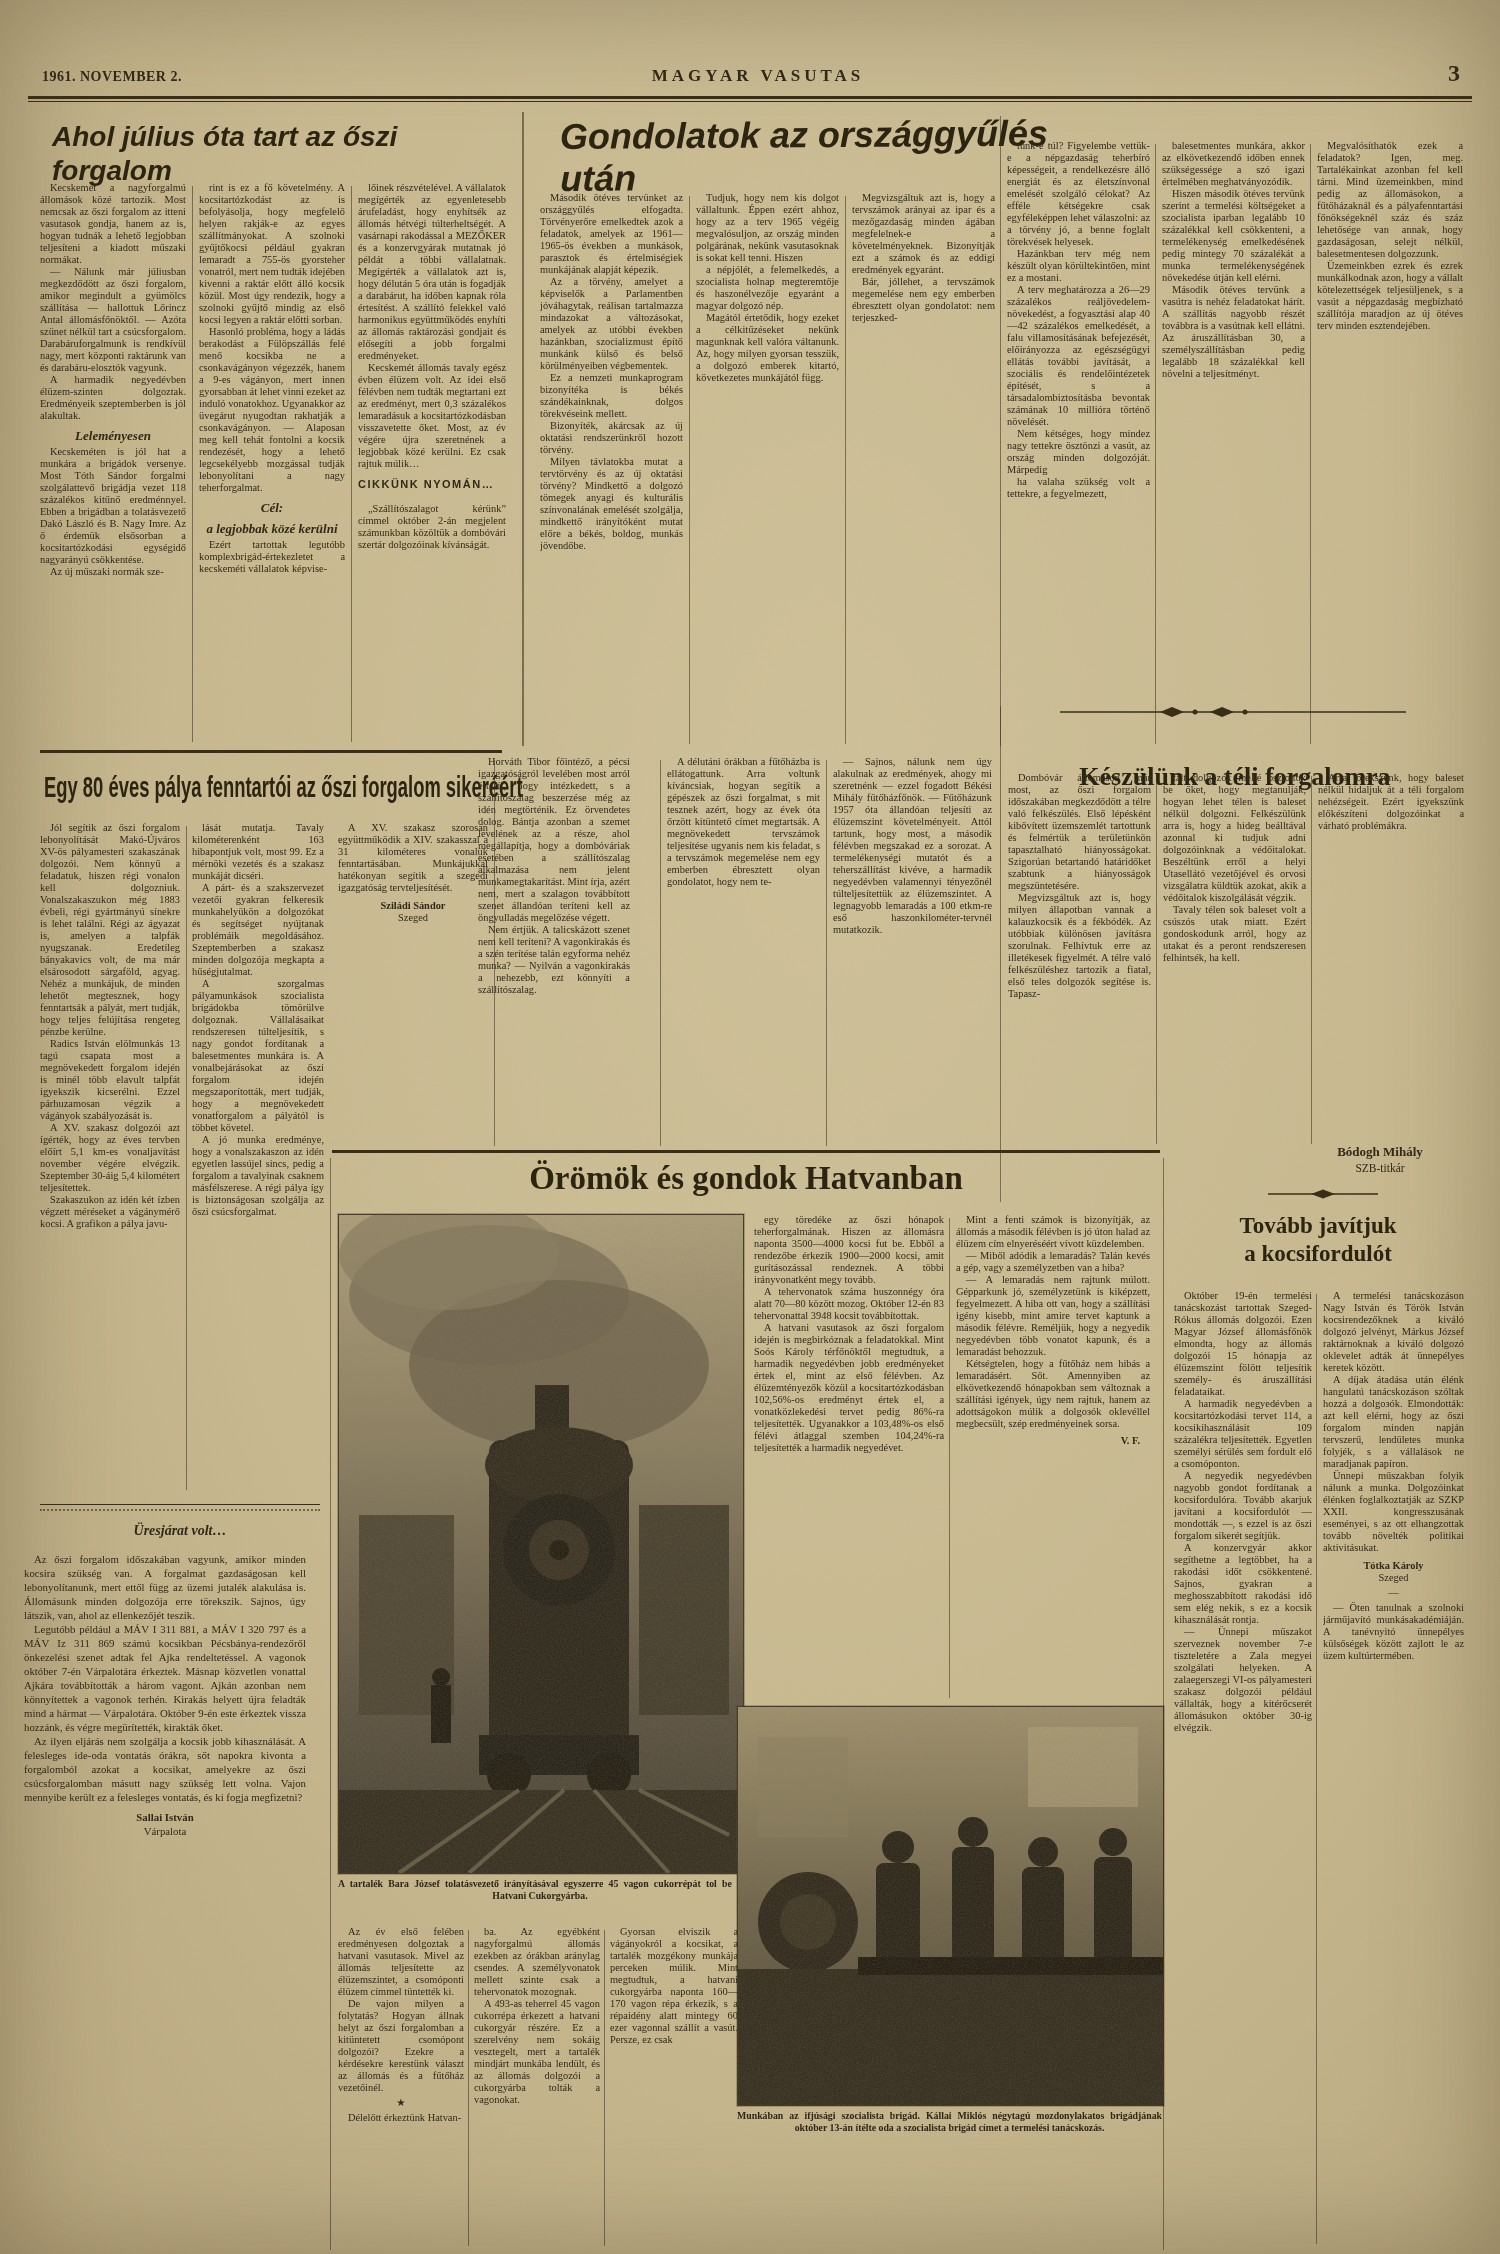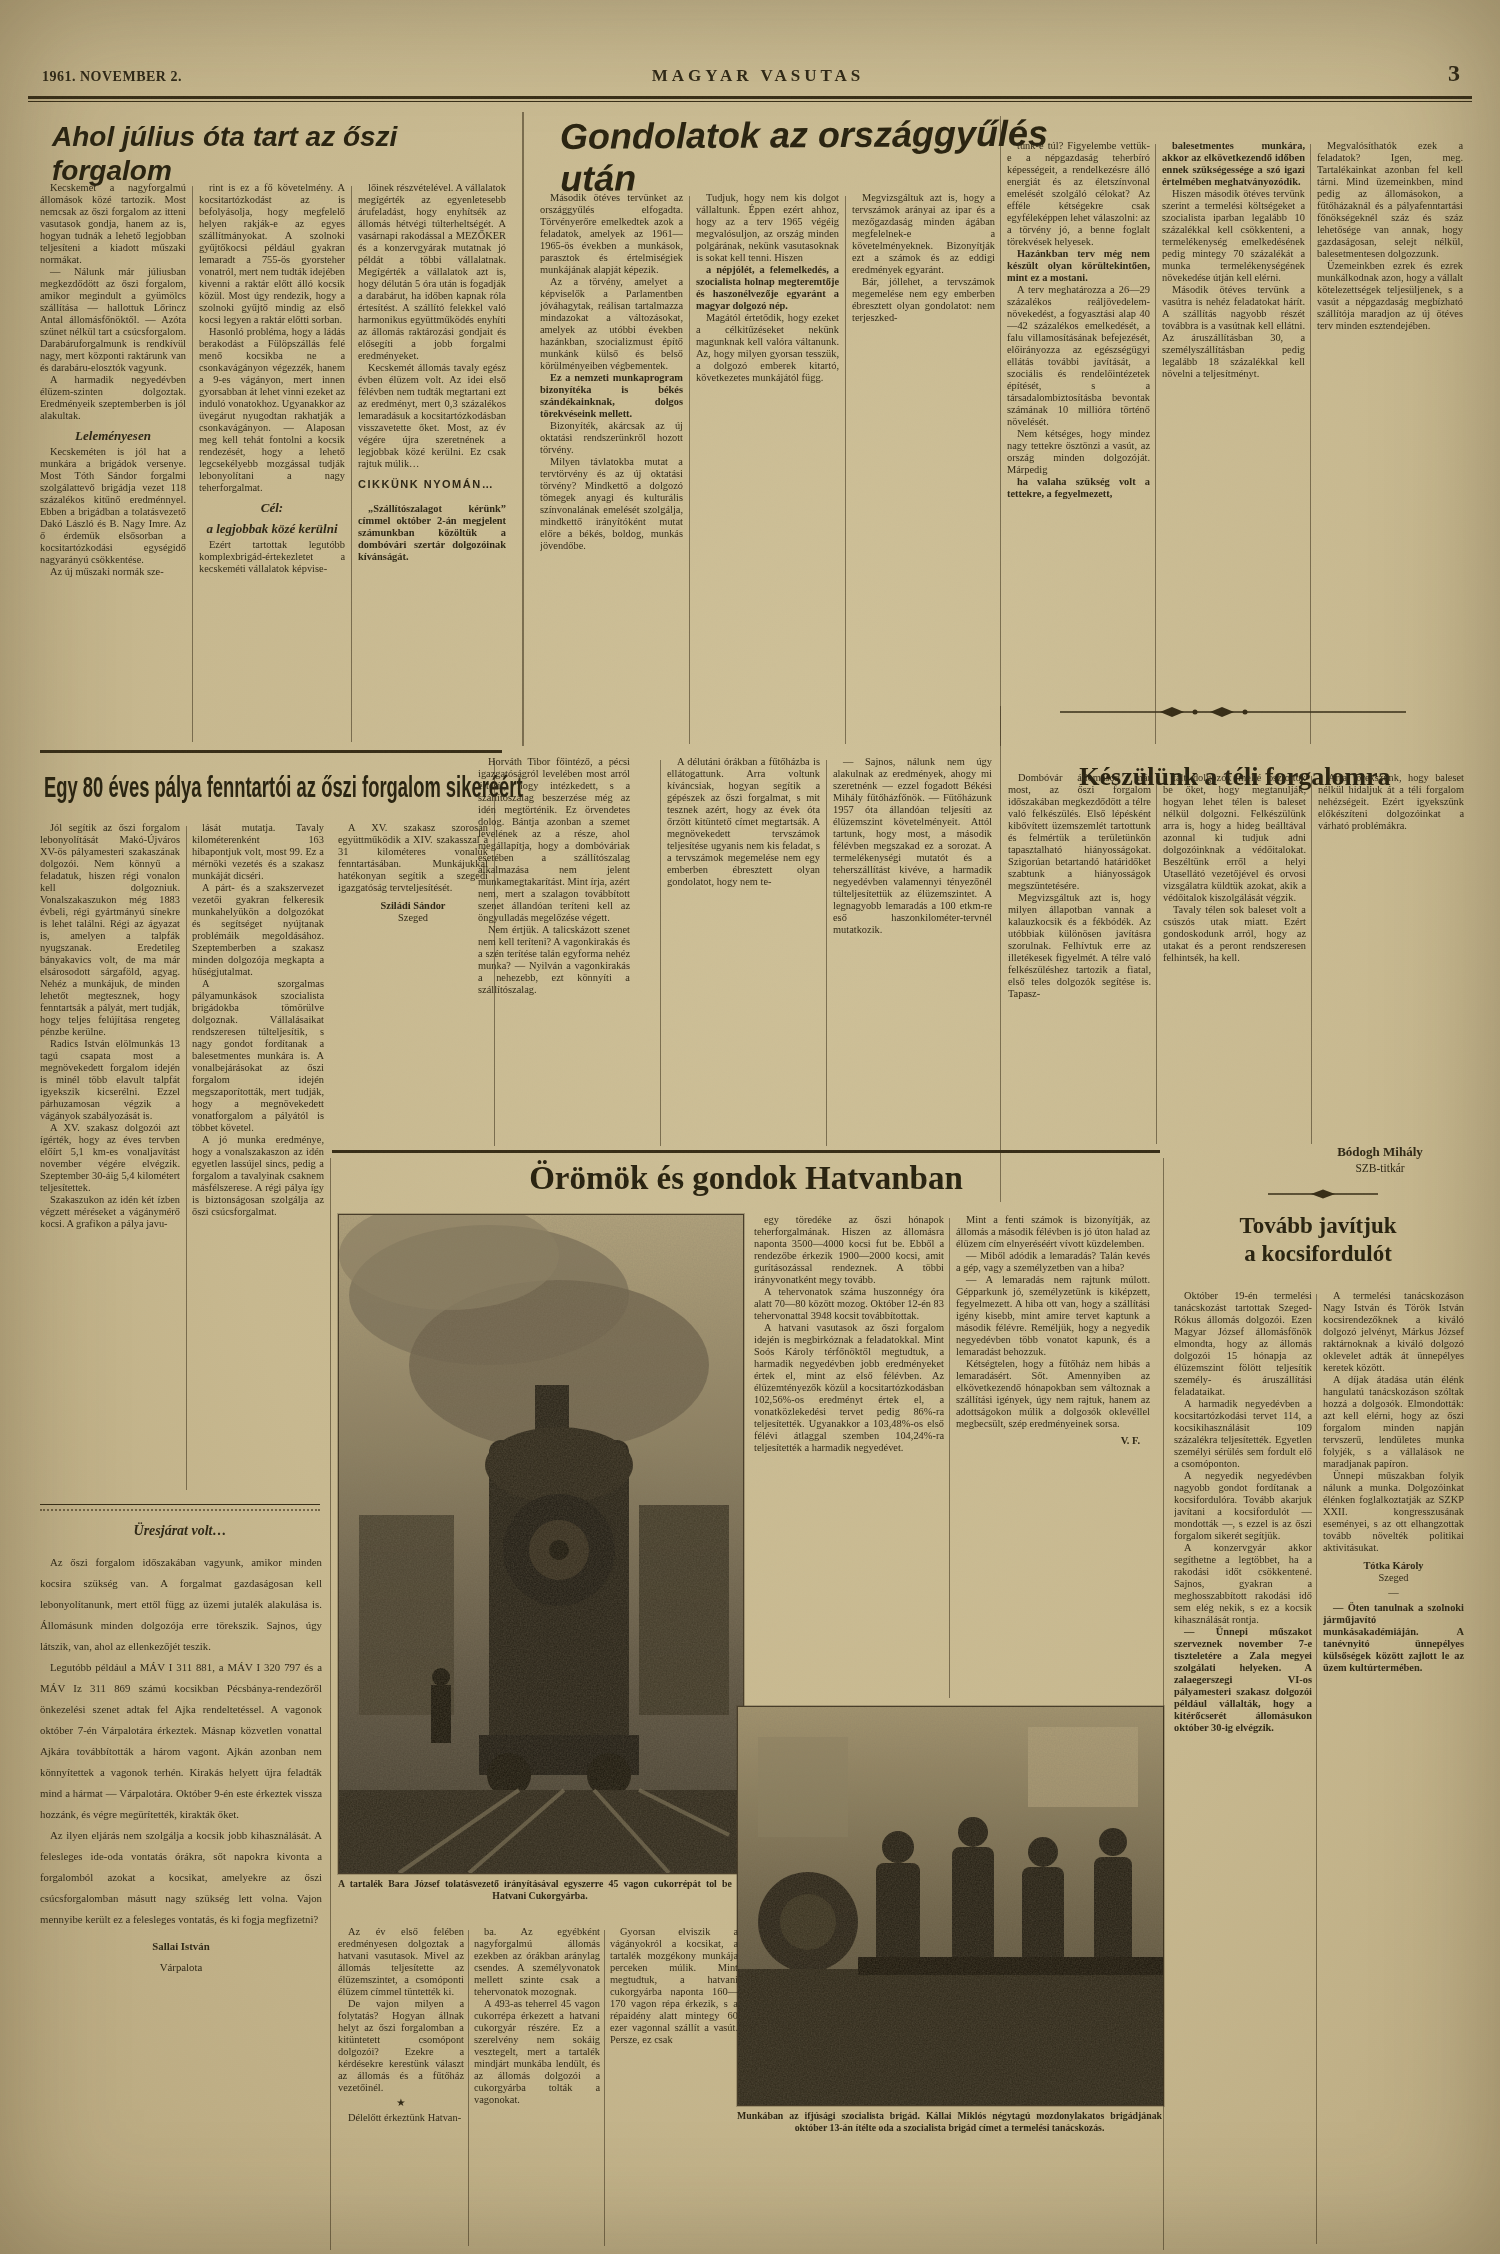--- a/index.html
+++ b/index.html
@@ -16,21 +16,21 @@
   .dotrule{position:absolute;height:0;border-top:2px dotted rgba(54,44,22,.6);}
   .h-ahol{position:absolute;left:52px;top:120px;width:470px;font:italic 700 28px/34px "Liberation Sans",sans-serif;letter-sp
 acing:-.3px;color:#28220f;}
   .h-gond{position:absolute;left:560px;top:114px;width:560px;font:italic 800 36px/42px "Liberation Sans",sans-serif;color:#28220f;transform:rotate(-.4deg);}
   .h-egy80{position:absolute;left:44px;top:768px;width:580px;font:700 23px/28px "Liberation Sans",sans-serif;color:#28220f;transform:scale(.8,1.3);transform-origin:left top;white-space:nowrap;}
   .h-kesz{position:absolute;left:1005px;top:762px;width:460px;text-align:center;font:700 26px/30px "Liberation Serif",serif;color:#28220f;}
   .h-hatvan{position:absolute;left:332px;top:1158px;width:828px;text-align:center;font:700 33px/40px "Liberation Serif",serif;color:#28220f;}
   .h-tovabb{position:absolute;left:1172px;top:1212px;width:292px;text-align:center;font:700 23px/28px "Liberation Serif",serif;color:#28220f;}
   .col{position:absolute;font:10.4px/12px "Liberation Serif",serif;text-align:justify;overflow:hidden;color:#2e2715;}
   .col p{margin:0;text-indent:10px;}
-  .col p.b{font-weight:700;text-indent:10px;}
+  .col p.b{font-weight:400;text-indent:10px;}
   .col p.sub{font:italic 700 13px/15px "Liberation Serif",serif;text-align:center;text-indent:0;margin:6px 0 3px;}
   .col p.sub2{font:700 11px/14px "Liberation Sans",sans-serif;letter-spacing:1.5px;text-align:left;text-indent:0;margin:7px 0 12px;}
   .col p.by{font-weight:700;text-align:center;text-indent:0;margin-top:6px;}
   .col p.by2{text-align:center;text-indent:0;}
   .col p.byr{font-weight:700;text-align:right;text-indent:0;margin-top:5px;padding-right:10px;}
   .col p.ctr{text-align:center;text-indent:0;margin:3px 0;}
   .byline-abs{position:absolute;text-align:center;font:700 13px/16px "Liberation Serif",serif;}
   .byline-abs .role{font-weight:400;font-size:11.5px;}
   .subhead-box{position:absolute;text-align:center;font:italic 700 14px/18px "Liberation Serif",serif;}
   .photo{position:absolute;border:1px solid #463b28;box-shadow:0 0 0 1px rgba(70,59,40,.3);overflow:hidden;}
@@ -282,21 +282,21 @@
     </div>
   <div class="vrule" style="left:604px;top:1930px;height:316px"></div>
   <div class="col" style="left:610px;top:1926px;width:128px;height:322px">
       <p>Gyorsan elviszik a vágányokról a kocsikat, a tartalék mozgékony munkája perceken múlik. Mint megtudtuk, a hatvani cukorgyárba naponta 160—170 vagon répa érkezik, s a répaidény alatt mintegy 60 ezer vagonnal szállít a vasút. Persze, ez csak</p>
     </div>
 
   <div class="vrule" style="left:330px;top:1158px;height:1092px"></div>
   <div class="hrule" style="left:40px;top:1504px;width:280px;height:1px"></div>
   <div class="dotrule" style="left:40px;top:1509px;width:280px"></div>
   <div class="subhead-box" style="left:40px;top:1522px;width:280px">Üresjárat volt…</div>
-  <div class="col" style="left:40px;top:1552px;width:282px;height:690px;font-size:10.8px;line-height:21px">
+  <div class="col" style="left:24px;top:1552px;width:282px;height:690px;font-size:10.8px;line-height:14px">
       <p>Az őszi forgalom időszakában vagyunk, amikor minden kocsira szükség van. A forgalmat gazdaságosan kell lebonyolítanunk, mert ettől függ az üzemi jutalék alakulása is. Állomásunk minden dolgozója erre törekszik. Sajnos, úgy látszik, van, ahol az ellenkezőjét teszik.</p>
       <p>Legutóbb például a MÁV I 311 881, a MÁV I 320 797 és a MÁV Iz 311 869 számú kocsikban Pécsbánya-rendezőről önkezelési szenet adtak fel Ajka rendeltetéssel. A vagonok október 7-én Várpalotára érkeztek. Másnap közvetlen vonattal Ajkára továbbították a három vagont. Ajkán azonban nem könnyítettek a vagonok terhén. Kirakás helyett újra feladták mind a hármat — Várpalotára. Október 9-én este érkeztek vissza hozzánk, és végre megürítették, kirakták őket.</p>
       <p>Az ilyen eljárás nem szolgálja a kocsik jobb kihasználását. A felesleges ide-oda vontatás órákra, sőt napokra kivonta a forgalomból azokat a kocsikat, amelyekre az őszi csúcsforgalomban másutt nagy szükség lett volna. Vajon mennyibe került ez a felesleges vontatás, és ki fogja megfizetni?</p>
       <p class="by">Sallai István</p>
       <p class="by2">Várpalota</p>
     </div>
 
   <div class="vrule" style="left:1163px;top:1158px;height:1092px"></div>
   <svg class="orn" style="left:1268px;top:1188px" width="110" height="12">
     <line x1="0" y1="6" x2="110" y2="6" stroke="#362c16" stroke-width="1.5"></line>

